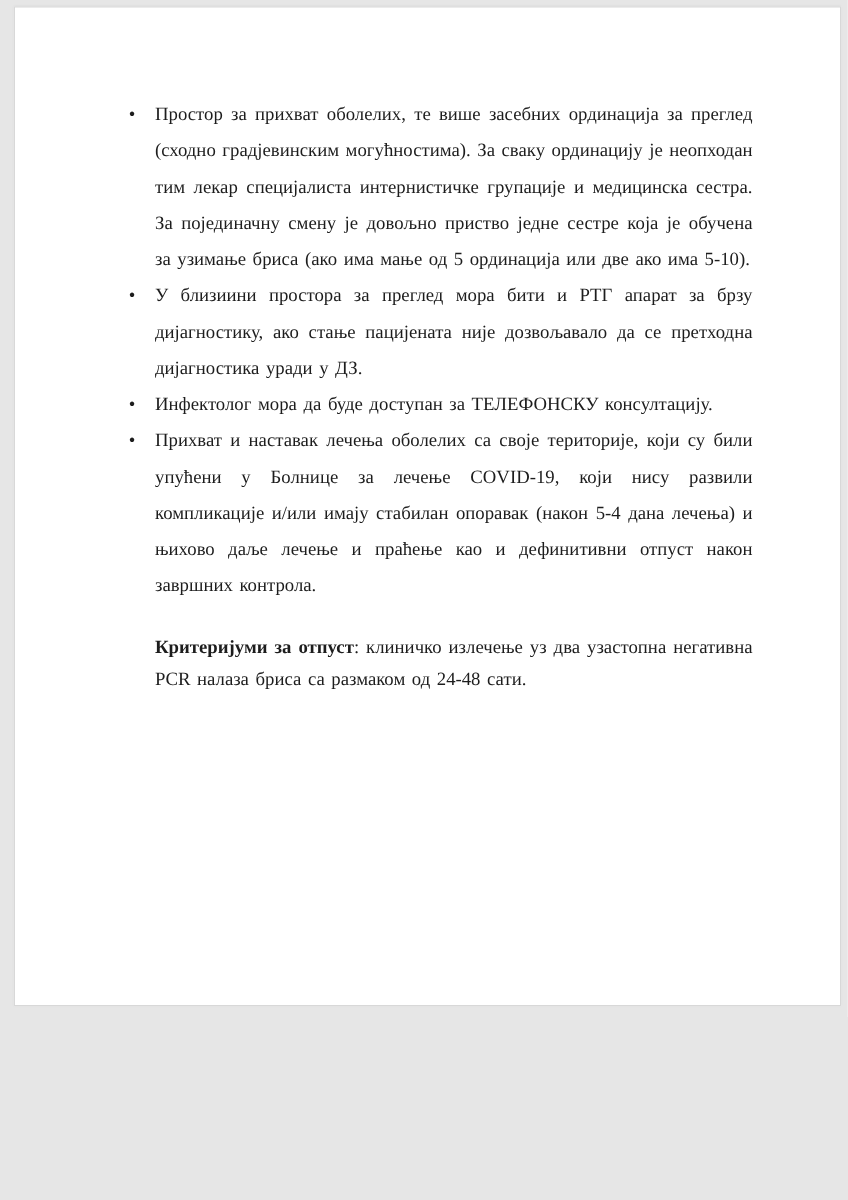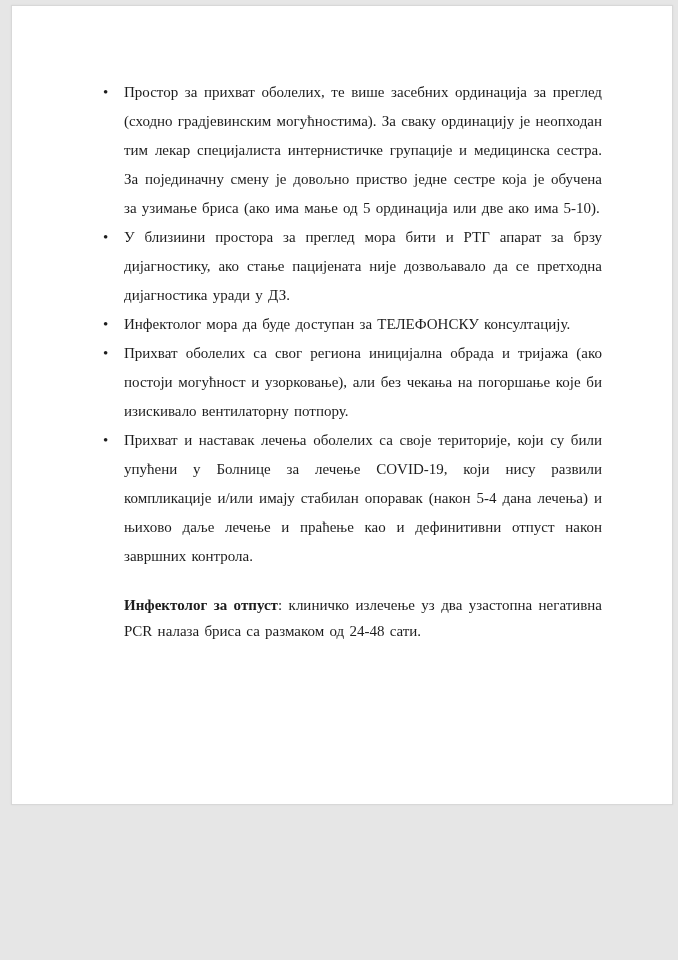--- a/index.html
+++ b/index.html
@@ -74,21 +74,20 @@
     <div class="content">
 
       <ul class="bullets">
         <li>Простор за прихват оболелих, те више засебних ординација за преглед (сходно градјевинским могућностима). За сваку ординацију је неопходан тим лекар специјалиста интернистичке групације и медицинска сестра. За појединачну смену је довољно приство једне сестре која је обучена за узимање бриса (ако има мање од 5 ординација или две ако има 5-10).</li>
         <li>У близиини простора за преглед мора бити и РТГ апарат за брзу дијагностику, ако стање пацијената није дозвољавало да се претходна дијагностика уради у ДЗ.</li>
         <li>Инфектолог мора да буде доступан за ТЕЛЕФОНСКУ консултацију.</li>
       </ul>
 
 
       <ul class="bullets">
-        <li>Прихват оболелих са свог региона иницијална обрада и тријажа (ако постоји могућност и узорковање), али без чекања на погоршање које би изискивало вентилаторну потпору.</li>
         <li>Прихват и наставак лечења оболелих са своје територије,  који су били упућени у Болнице за лечење COVID-19, који нису развили компликације и/или имају стабилан опоравак (након 5-4 дана лечења) и њихово даље лечење и праћење као и дефинитивни отпуст након завршних контрола.</li>
       </ul>
 
-      <p class="discharge"><strong>Инфектолог за отпуст</strong><span>: клиничко излечење уз два узастопна негативна PCR налаза бриса са размаком од 24-48 сати.</span></p>
+      <p class="discharge"><strong>Критеријуми за отпуст</strong><span>: клиничко излечење уз два узастопна негативна PCR налаза бриса са размаком од 24-48 сати.</span></p>
 
     </div>
   </div>
 </div>
 
 </body></html>

